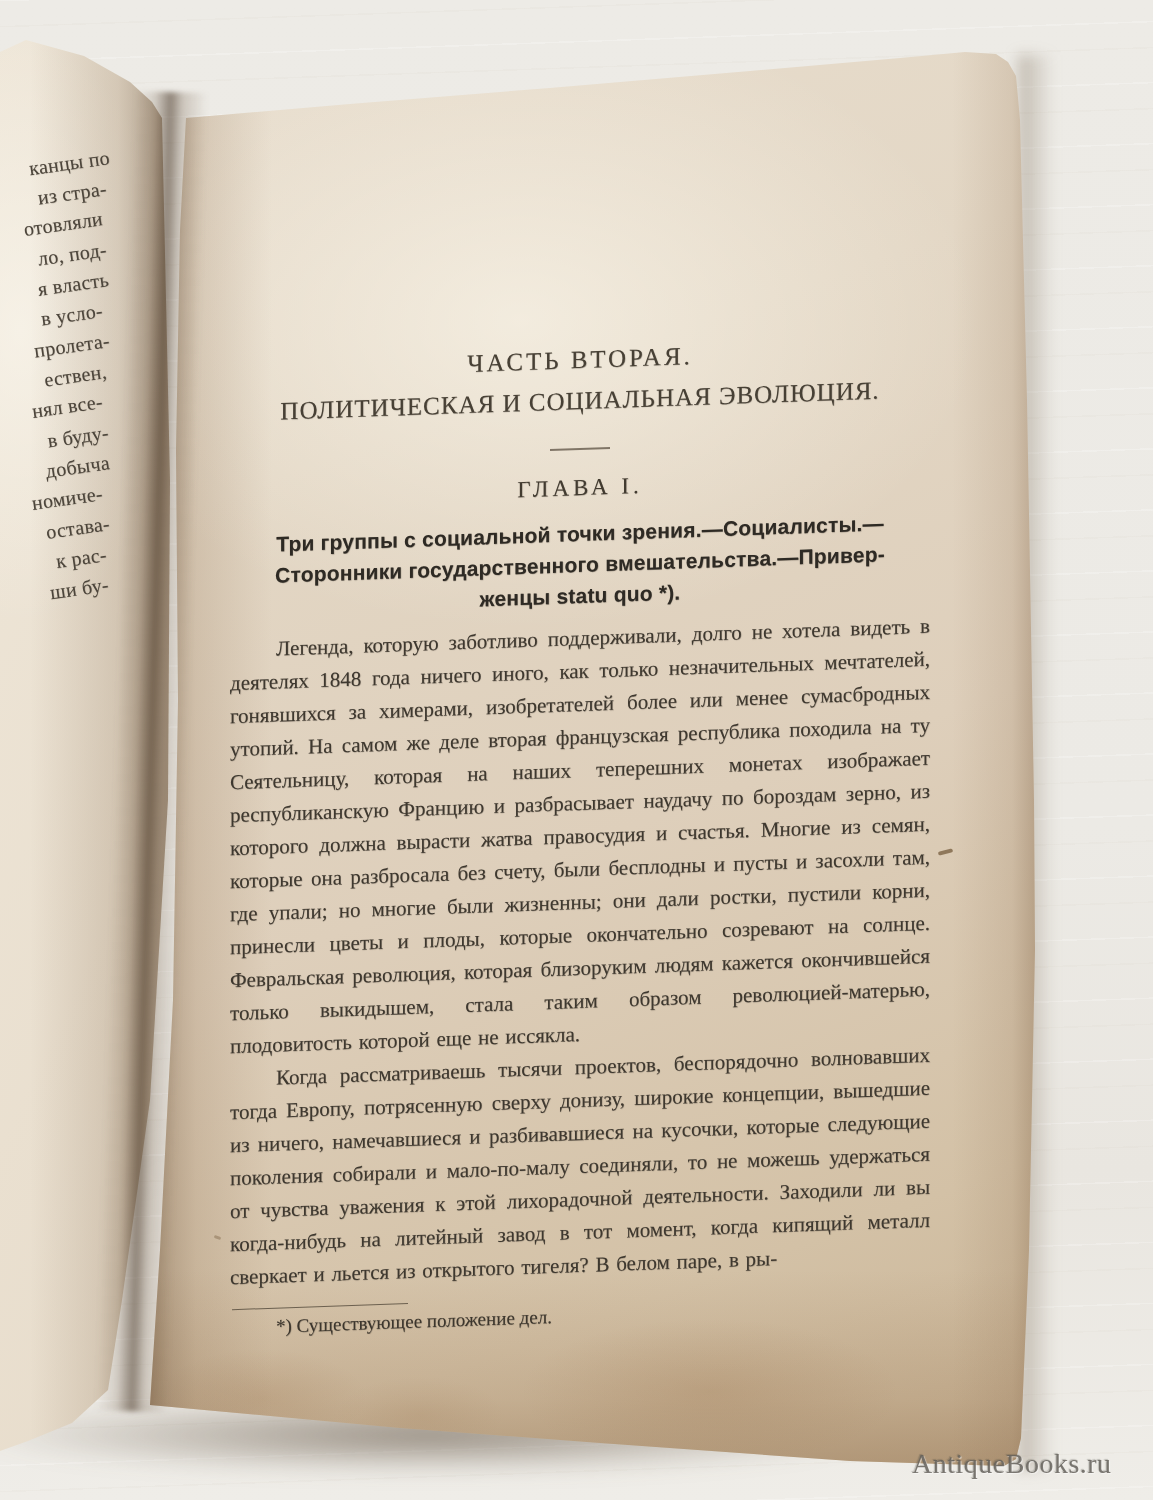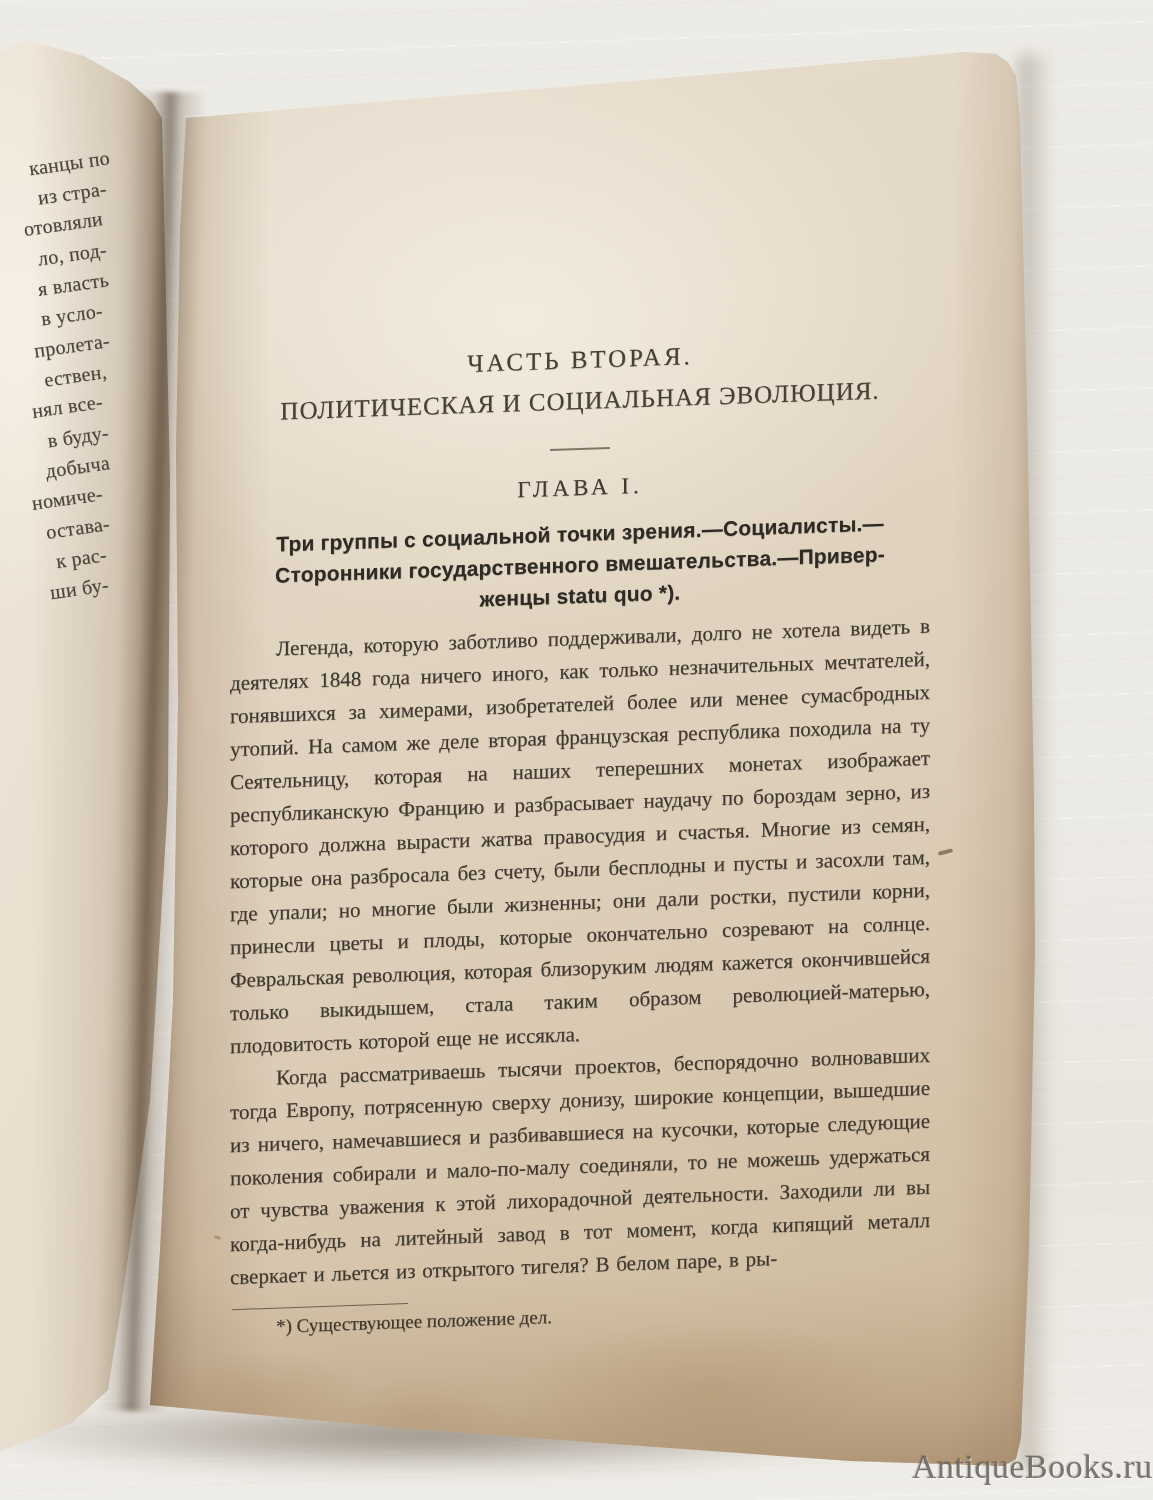--- a/index.html
+++ b/index.html
@@ -97,21 +97,21 @@
     position:absolute;left:938px;top:850px;width:15px;height:4px;border-radius:2px;
     background:rgba(118,92,62,.75);transform:rotate(-14deg);
   }
   .paper-speck-2{
     position:absolute;left:214px;top:1236px;width:7px;height:3px;border-radius:2px;
     background:rgba(118,92,62,.4);transform:rotate(20deg);
   }
   
   .watermark{
     position:absolute;left:912px;top:1448px;
-    font-family:"Liberation Serif",serif;font-size:34px;letter-spacing:.5px;
+    font-family:"Liberation Serif",serif;font-size:28px;letter-spacing:.5px;
     color:rgba(97,94,88,.82);
     text-shadow:1px 1px 1px rgba(255,255,255,.55),-1px -1px 1px rgba(70,68,62,.3);
     white-space:nowrap;
   }
 </style>
 </head>
 <body>
 
 <div class="photo">
   <div class="table-streaks"></div>

